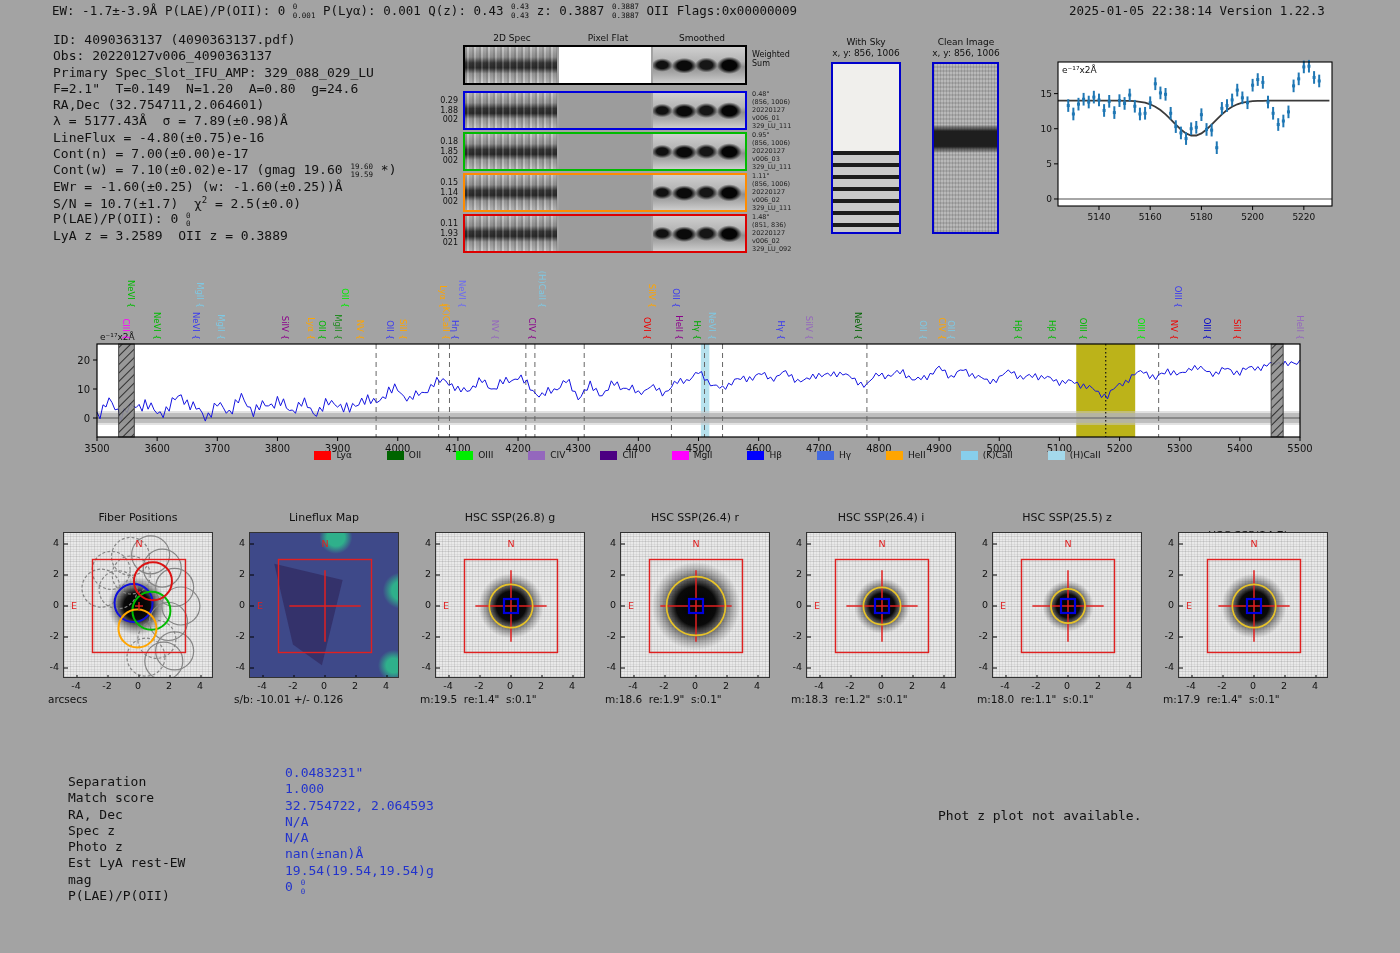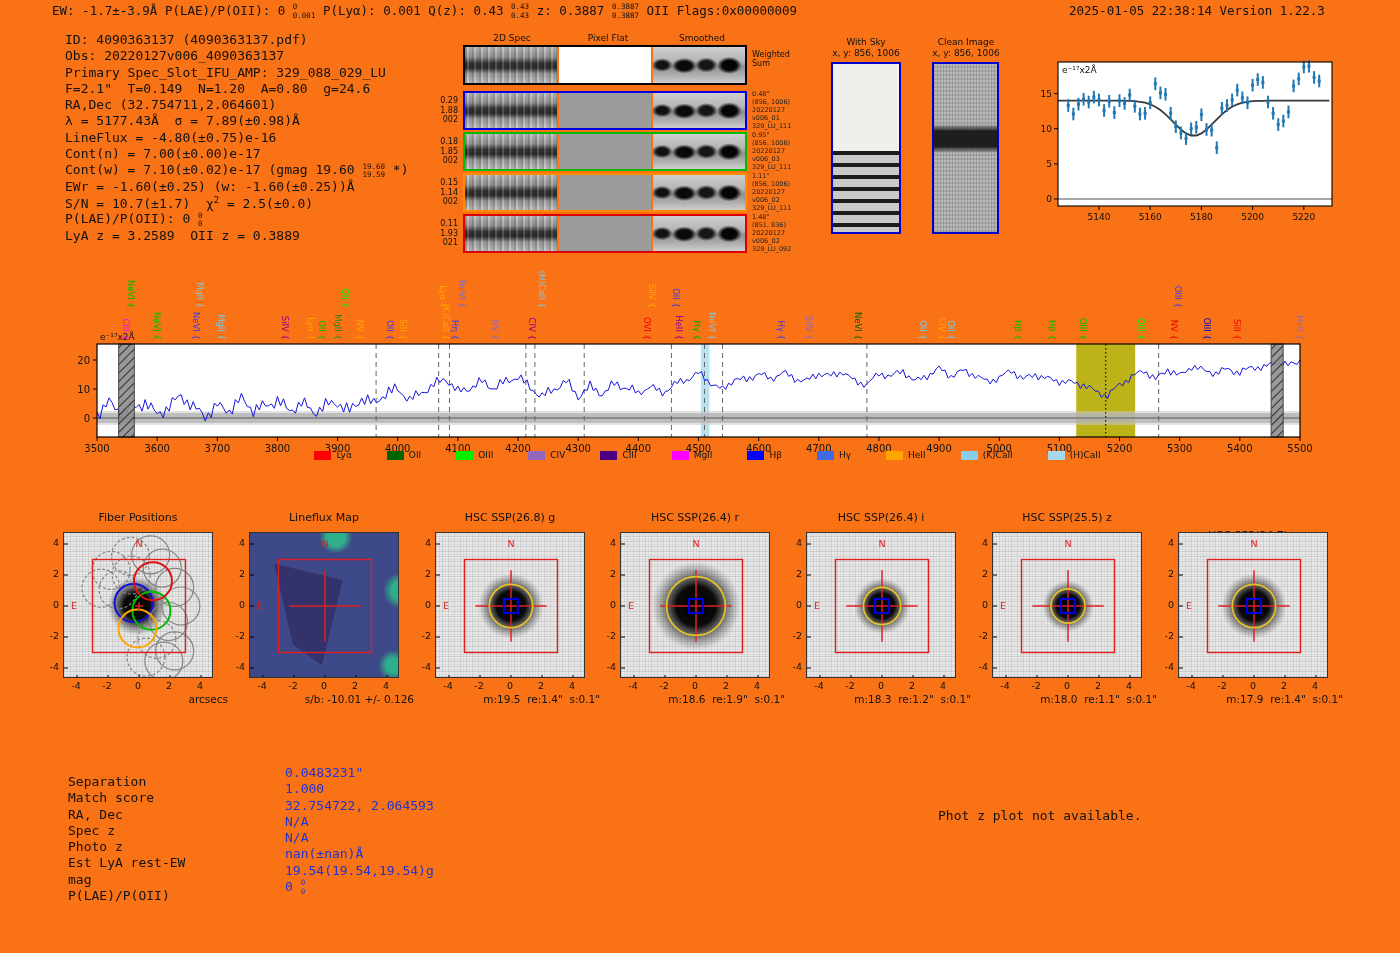--- a/index.html
+++ b/index.html
@@ -1,16 +1,16 @@
 <!DOCTYPE html>
 <html><head>
 <meta charset="utf-8">
 <style>
   html,body{margin:0;padding:0;background:#fff;}
-  #root{position:relative;width:1400px;height:953px;background:#f97316;overflow:hidden;
+  #root{position:relative;width:1400px;height:953px;background:#a3a3a3;overflow:hidden;
         font-family:"DejaVu Sans",sans-serif;color:#111;}
   .abs{position:absolute;}
   .mono{font-family:"DejaVu Sans Mono","Liberation Mono",monospace;}
   .iline{height:16.3px;white-space:pre;font-size:13px;}
   .frac{display:inline-flex;flex-direction:column;vertical-align:middle;
         font-size:7.5px;line-height:1.1;text-align:left;}
   sup{font-size:9px;}
   
   .s2row{position:absolute;display:flex;width:284px;height:39px;box-sizing:border-box;}
   .strip{flex:1;height:100%;margin-right:2px;}
@@ -46,21 +46,21 @@
   .noise-bg{background-color:#e9e9e9;background-image:
      repeating-linear-gradient(0deg, rgba(120,120,120,.22) 0 1px, rgba(0,0,0,0) 1px 2px, rgba(160,160,160,.16) 2px 3px, rgba(0,0,0,0) 3px 5px),
      repeating-linear-gradient(90deg, rgba(120,120,120,.20) 0 1px, rgba(0,0,0,0) 1px 3px, rgba(150,150,150,.14) 3px 4px, rgba(0,0,0,0) 4px 6px);}
   .lf-bg{background-color:#3e4989;background-image:
      radial-gradient(circle 22px at 58% 3%, #2fb08b 0 40%, rgba(47,176,139,0) 75%),
      radial-gradient(circle 26px at 102% 40%, #2fb08b 0 35%, rgba(47,176,139,0) 70%),
      radial-gradient(circle 24px at 97% 92%, #2fb08b 0 30%, rgba(47,176,139,0) 65%);}
   .lf-dark{position:absolute;left:8%;top:15%;width:70%;height:80%;background:#322e66;opacity:.85;
      clip-path:polygon(12% 8%, 78% 22%, 58% 96%, 30% 78%);}
   .ticklab{position:absolute;font-size:9.5px;color:#111;}
-  .xlab{position:absolute;font-size:10.5px;text-align:right;white-space:pre;}
+  .xlab{position:absolute;font-size:10.5px;text-align:left;white-space:pre;}
   
   #legend{display:flex;justify-content:center;gap:17px;align-items:center;}
   .lg-item{display:flex;align-items:center;gap:5px;font-size:9px;margin-left:18px;}
   .lg-sw{width:17px;height:9px;display:inline-block;}
   
   .trow{height:16.3px;font-size:13px;white-space:pre;}
   .tval{color:#2233cc;}
 </style>
 </head>
 <body>
@@ -72,21 +72,21 @@
         <span>0.001</span>
       </span>  P(Lyα): 0.001  Q(z): 0.43 <span class="frac">
         <span>0.43</span>
         <span>0.43</span>
       </span>  z: 0.3887 <span class="frac">
         <span>0.3887</span>
         <span>0.3887</span>
       </span> OII  Flags:0x00000009</div>
   <div class="abs mono" style="left:1055px;top:3px;font-size:12.5px;margin-left:14px;">2025-01-05 22:38:14  Version 1.22.3</div>
 
-  <div id="info-block" class="abs mono" style="left:65px;top:32px;">
+  <div id="info-block" class="abs mono" style="left:53px;top:32px;">
       <div class="iline">ID: 4090363137 (4090363137.pdf)</div>
       <div class="iline">Obs: 20220127v006_4090363137</div>
       <div class="iline">Primary Spec_Slot_IFU_AMP: 329_088_029_LU</div>
       <div class="iline">F=2.1"  T=0.149  N=1.20  A=0.80  g=24.6</div>
       <div class="iline">RA,Dec (32.754711,2.064601)</div>
       <div class="iline">λ = 5177.43Å  σ = 7.89(±0.98)Å</div>
       <div class="iline">LineFlux = -4.80(±0.75)e-16</div>
       <div class="iline">Cont(n) = 7.00(±0.00)e-17</div>
       <div class="iline">Cont(w) = 7.10(±0.02)e-17 (gmag 19.60 <span class="frac"><span>19.60</span><span>19.59</span></span> *)</div>
       <div class="iline">EWr = -1.60(±0.25) (w: -1.60(±0.25))Å</div>

